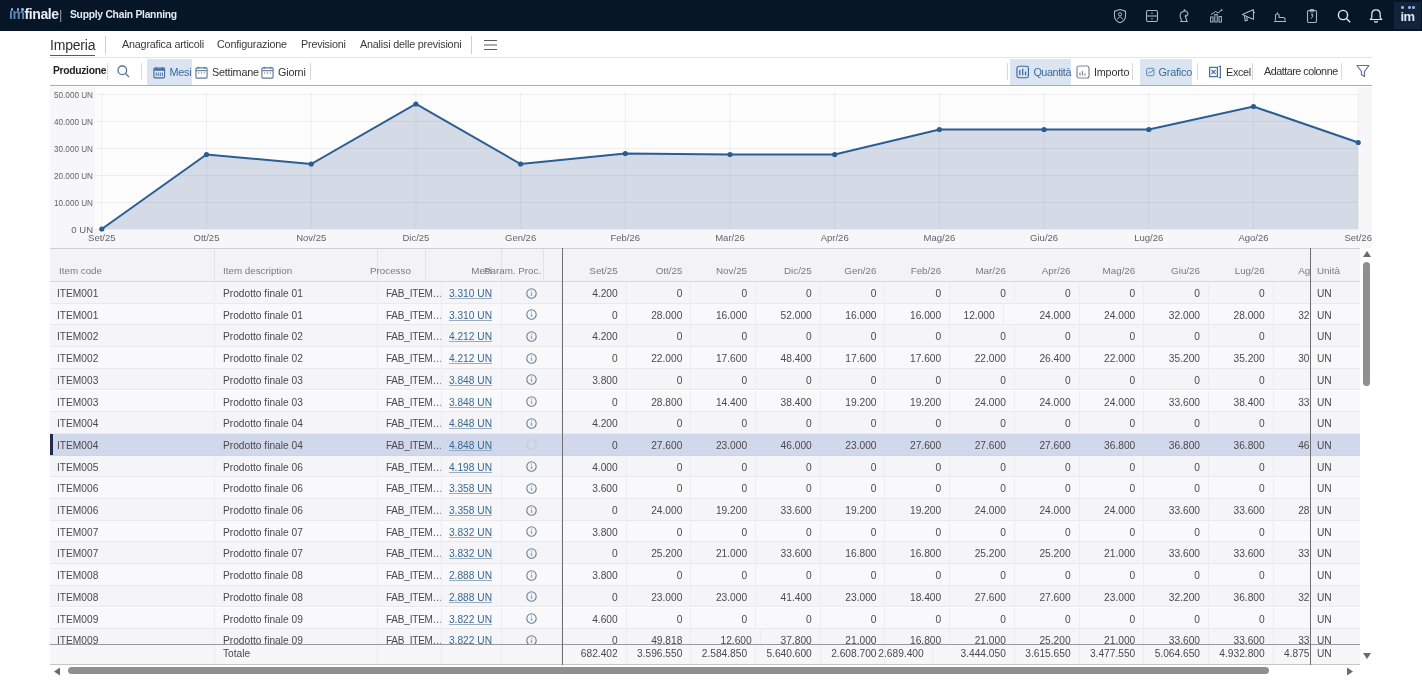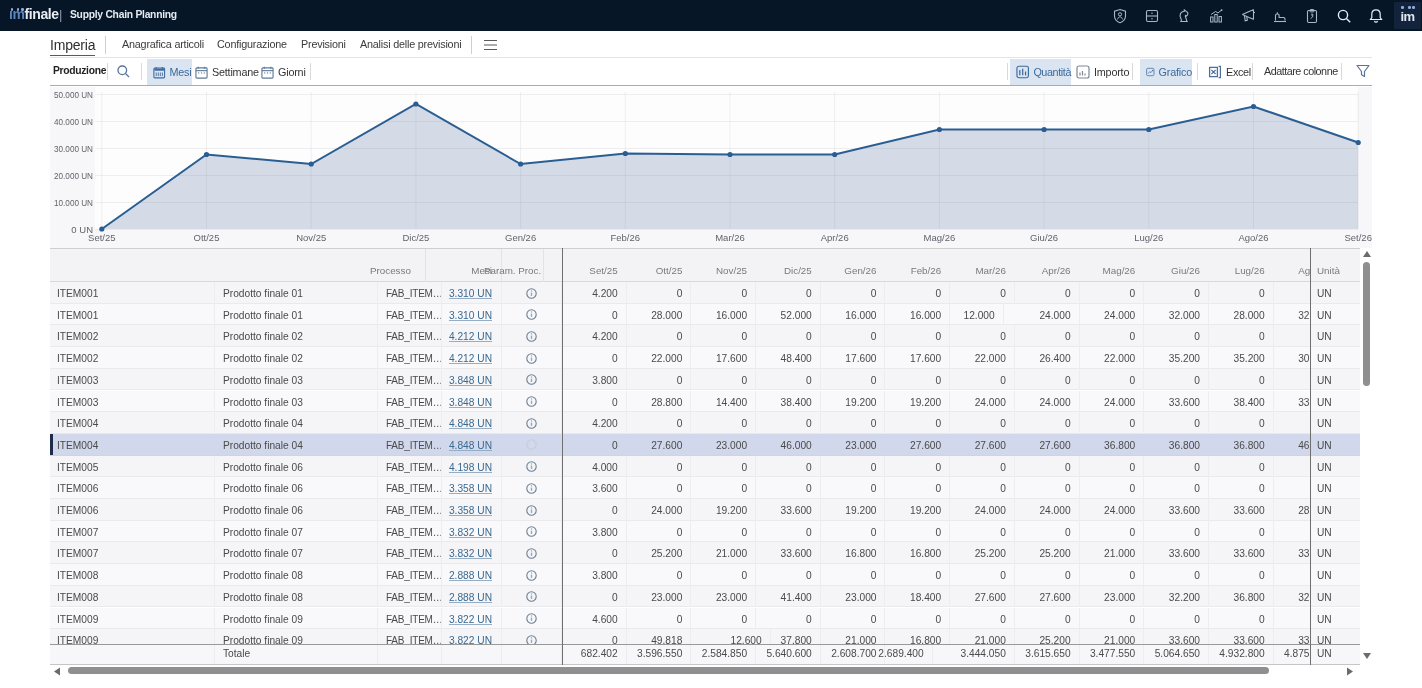--- a/index.html
+++ b/index.html
@@ -237,20 +237,22 @@
       <text x="680" y="154" text-anchor="middle" font-size="9.5" fill="#62626b">Mar/26</text>
       <text x="784.7" y="154" text-anchor="middle" font-size="9.5" fill="#62626b">Apr/26</text>
       <text x="889.4" y="154" text-anchor="middle" font-size="9.5" fill="#62626b">Mag/26</text>
       <text x="994.1" y="154" text-anchor="middle" font-size="9.5" fill="#62626b">Giu/26</text>
       <text x="1098.8" y="154" text-anchor="middle" font-size="9.5" fill="#62626b">Lug/26</text>
       <text x="1203.5" y="154" text-anchor="middle" font-size="9.5" fill="#62626b">Ago/26</text>
       <text x="1308.2" y="154" text-anchor="middle" font-size="9.5" fill="#62626b">Set/26</text>
     </svg>
   </div>
 <div id="thead">
+    <div class="h" style="left:0;width:165px"><span style="padding-left:9px">Item code</span></div>
+    <div class="h" style="left:165px;width:163px"><span style="padding-left:8px">Item description</span></div>
     <div class="h" style="left:312px;width:64px"><span style="padding-left:8px">Processo</span></div>
     <div class="h hr" style="left:392px;width:60px">Mesi</div>
     <div class="h" style="left:434px;width:60px;">Param. Proc.</div>
     <div class="mw" style="height:33px">
       <div class="m hm" style="left:0px">Set/25</div>
       <div class="m hm" style="left:64.7px">Ott/25</div>
       <div class="m hm" style="left:129.4px">Nov/25</div>
       <div class="m hm" style="left:194.1px">Dic/25</div>
       <div class="m hm" style="left:258.8px">Gen/26</div>
       <div class="m hm" style="left:323.5px">Feb/26</div>
@@ -687,21 +689,21 @@
       <div class="c" style="left:328px;width:64px"><span style="padding-left:8px;font-size:10px;letter-spacing:-0.2px">FAB_ITEM…</span></div>
       <div class="c cr" style="left:392px;width:60px"><a class="lnk">3.822 UN</a></div>
       <div class="c cc" style="left:452px;width:60px"><svg width="11" height="11" viewBox="0 0 11 11" style="vertical-align:-1.5px">
           <circle cx="5.5" cy="5.5" r="4.7" fill="none" stroke="#6a8097" stroke-width="1.1"></circle>
           <line x1="5.5" y1="4.6" x2="5.5" y2="7.9" stroke="#93a9bc" stroke-width="1.4"></line>
           <circle cx="5.5" cy="3" r="0.7" fill="#93a9bc"></circle>
         </svg></div>
       <div class="mw">
         <div class="m" style="left:0px">0</div>
         <div class="m" style="left:64.7px">49.818</div>
-        <div class="m" style="left:144px">12.600</div>
+        <div class="m" style="left:134px">12.600</div>
         <div class="m" style="left:194.1px">37.800</div>
         <div class="m" style="left:258.8px">21.000</div>
         <div class="m" style="left:323.5px">16.800</div>
         <div class="m" style="left:388.2px">21.000</div>
         <div class="m" style="left:452.9px">25.200</div>
         <div class="m" style="left:517.6px">21.000</div>
         <div class="m" style="left:582.3px">33.600</div>
         <div class="m" style="left:647px">33.600</div>
         <div class="m" style="left:711.7px">33.600</div>
       </div>

